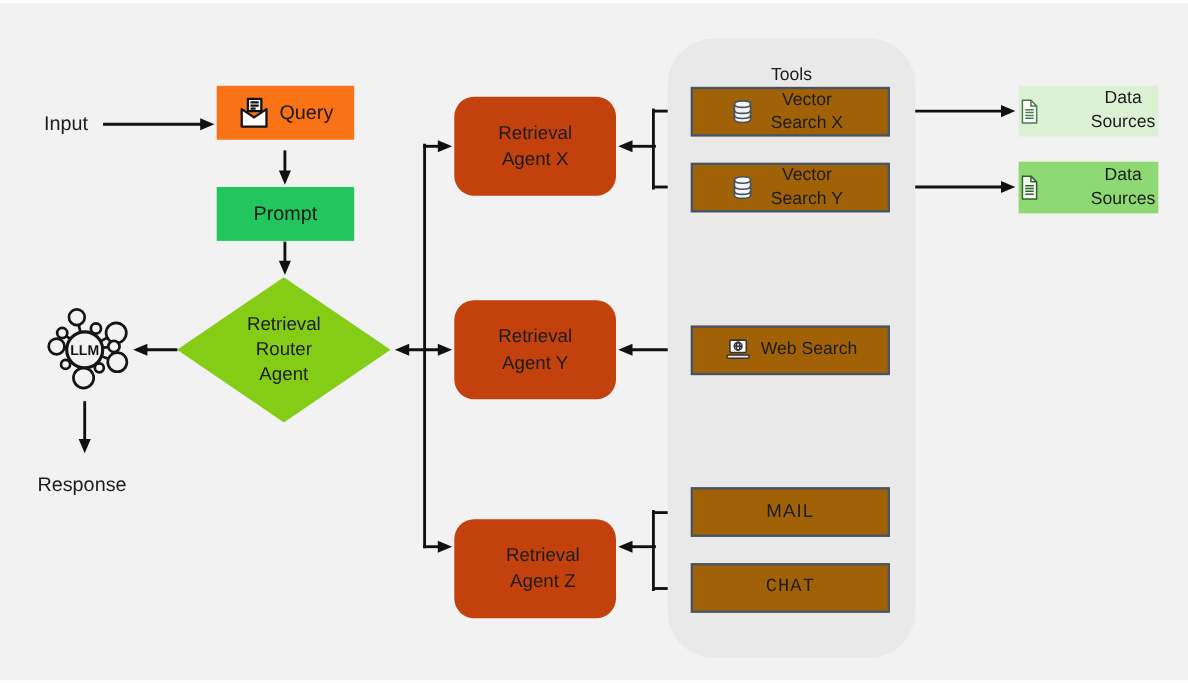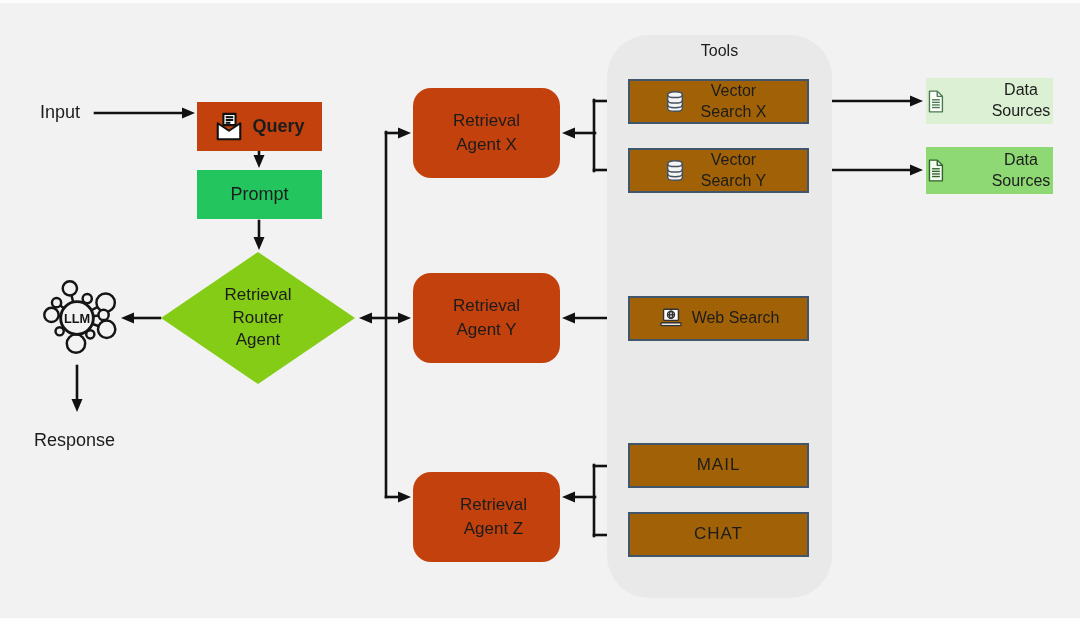--- a/index.html
+++ b/index.html
@@ -4,32 +4,32 @@
 <style>
   html,body{margin:0;padding:0;background:#ffffff;}
   .canvas{
     position:relative;width:1080px;height:621px;background:#f2f2f2;overflow:hidden;
     font-family:"Liberation Sans",sans-serif;color:#1c1c1c;
   }
   .edge{position:absolute;left:0;width:100%;height:3px;background:#fdfdfd;}
   svg.connectors{position:absolute;left:0;top:0;pointer-events:none;}
   .node{position:absolute;display:flex;align-items:center;justify-content:center;text-align:center;box-sizing:border-box;}
   .label-plain{position:absolute;font-size:18px;}
-  .query{left:197px;top:102px;width:125px;height:49px;background:#c2410c;gap:8px;font-size:18px;font-weight:bold;}
+  .query{left:197px;top:78px;width:125px;height:49px;background:#f97316;gap:8px;font-size:18px;}
   .prompt{left:197px;top:170px;width:125px;height:49px;background:#22c55e;font-size:18px;}
   .diamond{
     left:161px;top:252px;width:194px;height:132px;background:#84cc16;
     clip-path:polygon(50% 0,100% 50%,50% 100%,0 50%);
     font-size:17px;line-height:1.35;
   }
   .diamond span{max-width:92px;}
   .agent{left:413px;width:147px;height:90px;background:#c2410c;border-radius:18px;font-size:17px;line-height:1.4;}
   .agent span{max-width:108px;}
   .tools-panel{position:absolute;left:607px;top:35px;width:225px;height:563px;background:#e9e9e9;border-radius:42px;}
-  .tools-title{position:absolute;left:607px;top:42px;width:225px;text-align:center;font-size:16px;}
+  .tools-title{position:absolute;left:607px;top:60px;width:225px;text-align:center;font-size:16px;}
   .toolbox{left:628px;width:181px;height:45px;background:#a16207;border:2px solid #41566b;gap:8px;font-size:16px;line-height:1.3;}
   .toolbox .wrap{max-width:80px;}
   .caps{letter-spacing:1px;font-size:17px;}
   .ds{left:926px;width:127px;gap:19px;font-size:16px;line-height:1.3;justify-content:space-between;}
   .ds .wrap{max-width:64px;}
   .ds-light{background:#dcf0d4;}
   .ds-dark{background:#8ed973;}
   .llm-wrap{position:absolute;left:31px;top:272px;width:92px;height:92px;}
 </style>
 </head>
@@ -202,21 +202,21 @@
       <line x1="10.2" y1="7" x2="17.8" y2="7"></line>
       <rect x="3" y="15.5" width="22" height="3.2" rx="1.6" fill="#e8e8e8"></rect>
     </svg>
     <span>Web Search</span>
   </div>
 
   <div class="node toolbox caps" style="top:443px;">
     <span>MAIL</span>
   </div>
 
-  <div class="node toolbox caps" style="top:512px;">
+  <div class="node toolbox caps" style="top:512px;font-family:Liberation Mono, monospace;">
     <span>CHAT</span>
   </div>
 
   <div class="node ds ds-light" style="top:78px;height:46px;">
     <svg width="19" height="23" viewBox="0 0 22 26" fill="#fcfffc" stroke="#4c7a50" stroke-width="1.6" stroke-linejoin="round">
       <path d="M4,1 h9 l6,6 v18 h-15 z"></path>
       <path d="M13,1 v6 h6" fill="none"></path>
       <line x1="7" y1="11" x2="16" y2="11"></line>
       <line x1="7" y1="14" x2="16" y2="14"></line>
       <line x1="7" y1="17" x2="16" y2="17"></line>

